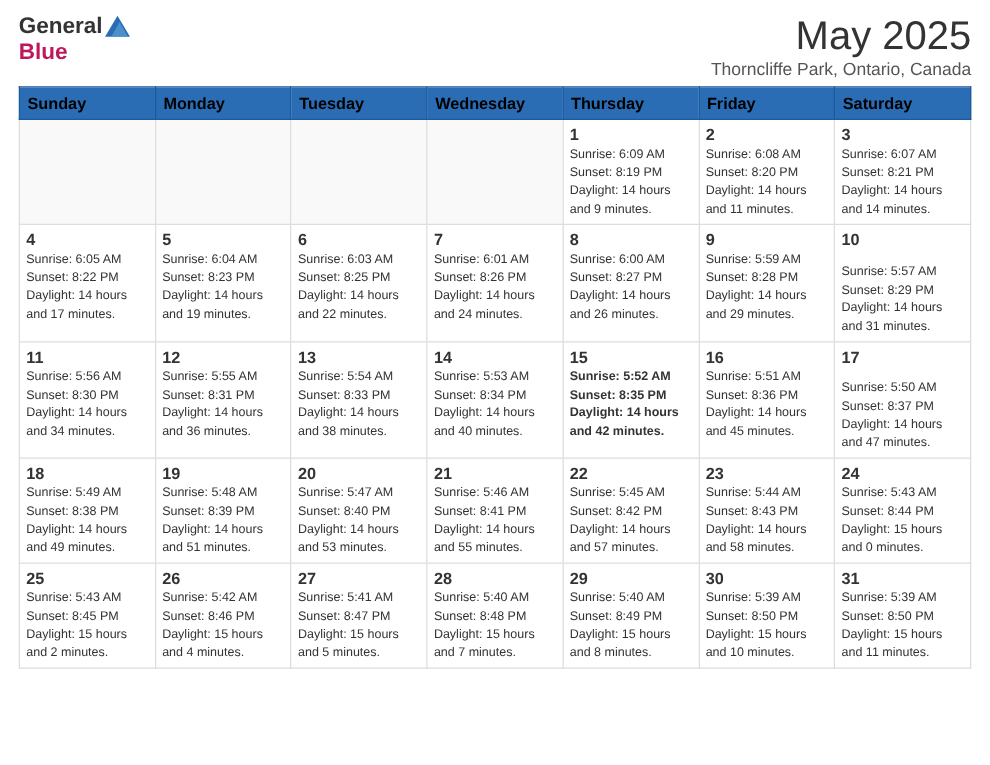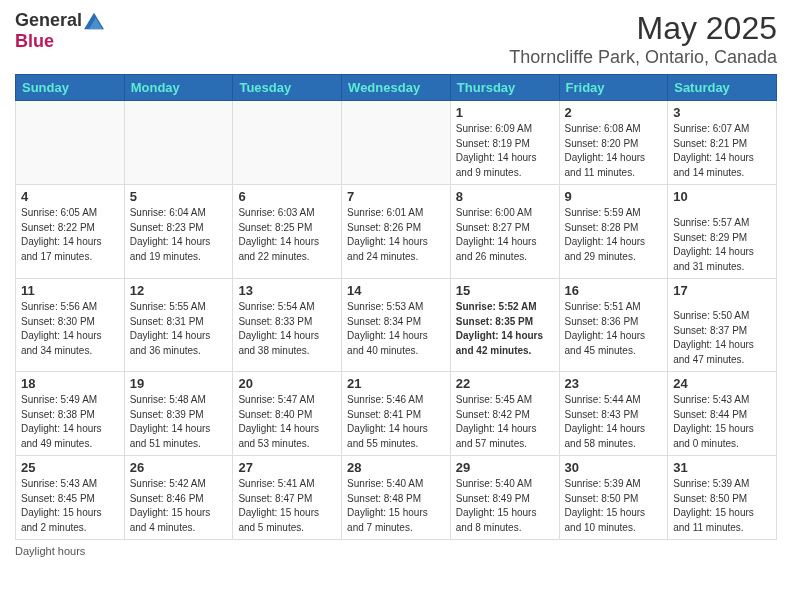--- a/index.html
+++ b/index.html
@@ -47,31 +47,31 @@
     }
     .title-block {
       text-align: right;
     }
     .main-title {
       font-size: 32px;
       font-weight: normal;
       color: #333;
     }
     .subtitle {
-      font-size: 18px;
+      font-size: 14px;
       color: #555;
     }
     .calendar {
       width: 100%;
       border-collapse: collapse;
       border: 1px solid #ccc;
     }
     .calendar th {
       background-color: #2a6db5;
-      color: #5eead4;
+      color: #000000;
       text-align: left;
       padding: 5px 6px;
       font-size: 13px;
       font-weight: bold;
       border: 1px solid #1e5a9a;
       margin-top: 20px;
     }
     .calendar td {
       vertical-align: top;
       padding: 4px 5px;
@@ -364,14 +364,13 @@
             <div class="day-number">31</div>
             <div class="day-info" style="white-space: pre-line;">Sunrise: 5:39 AM
 Sunset: 8:50 PM
 Daylight: 15 hours
 and 11 minutes.</div>
           </td>
         </tr>
       </tbody>
   </table>
 
-  <div class="footer-note">Daylight hours</div>
 </div>
 
 </body></html>

